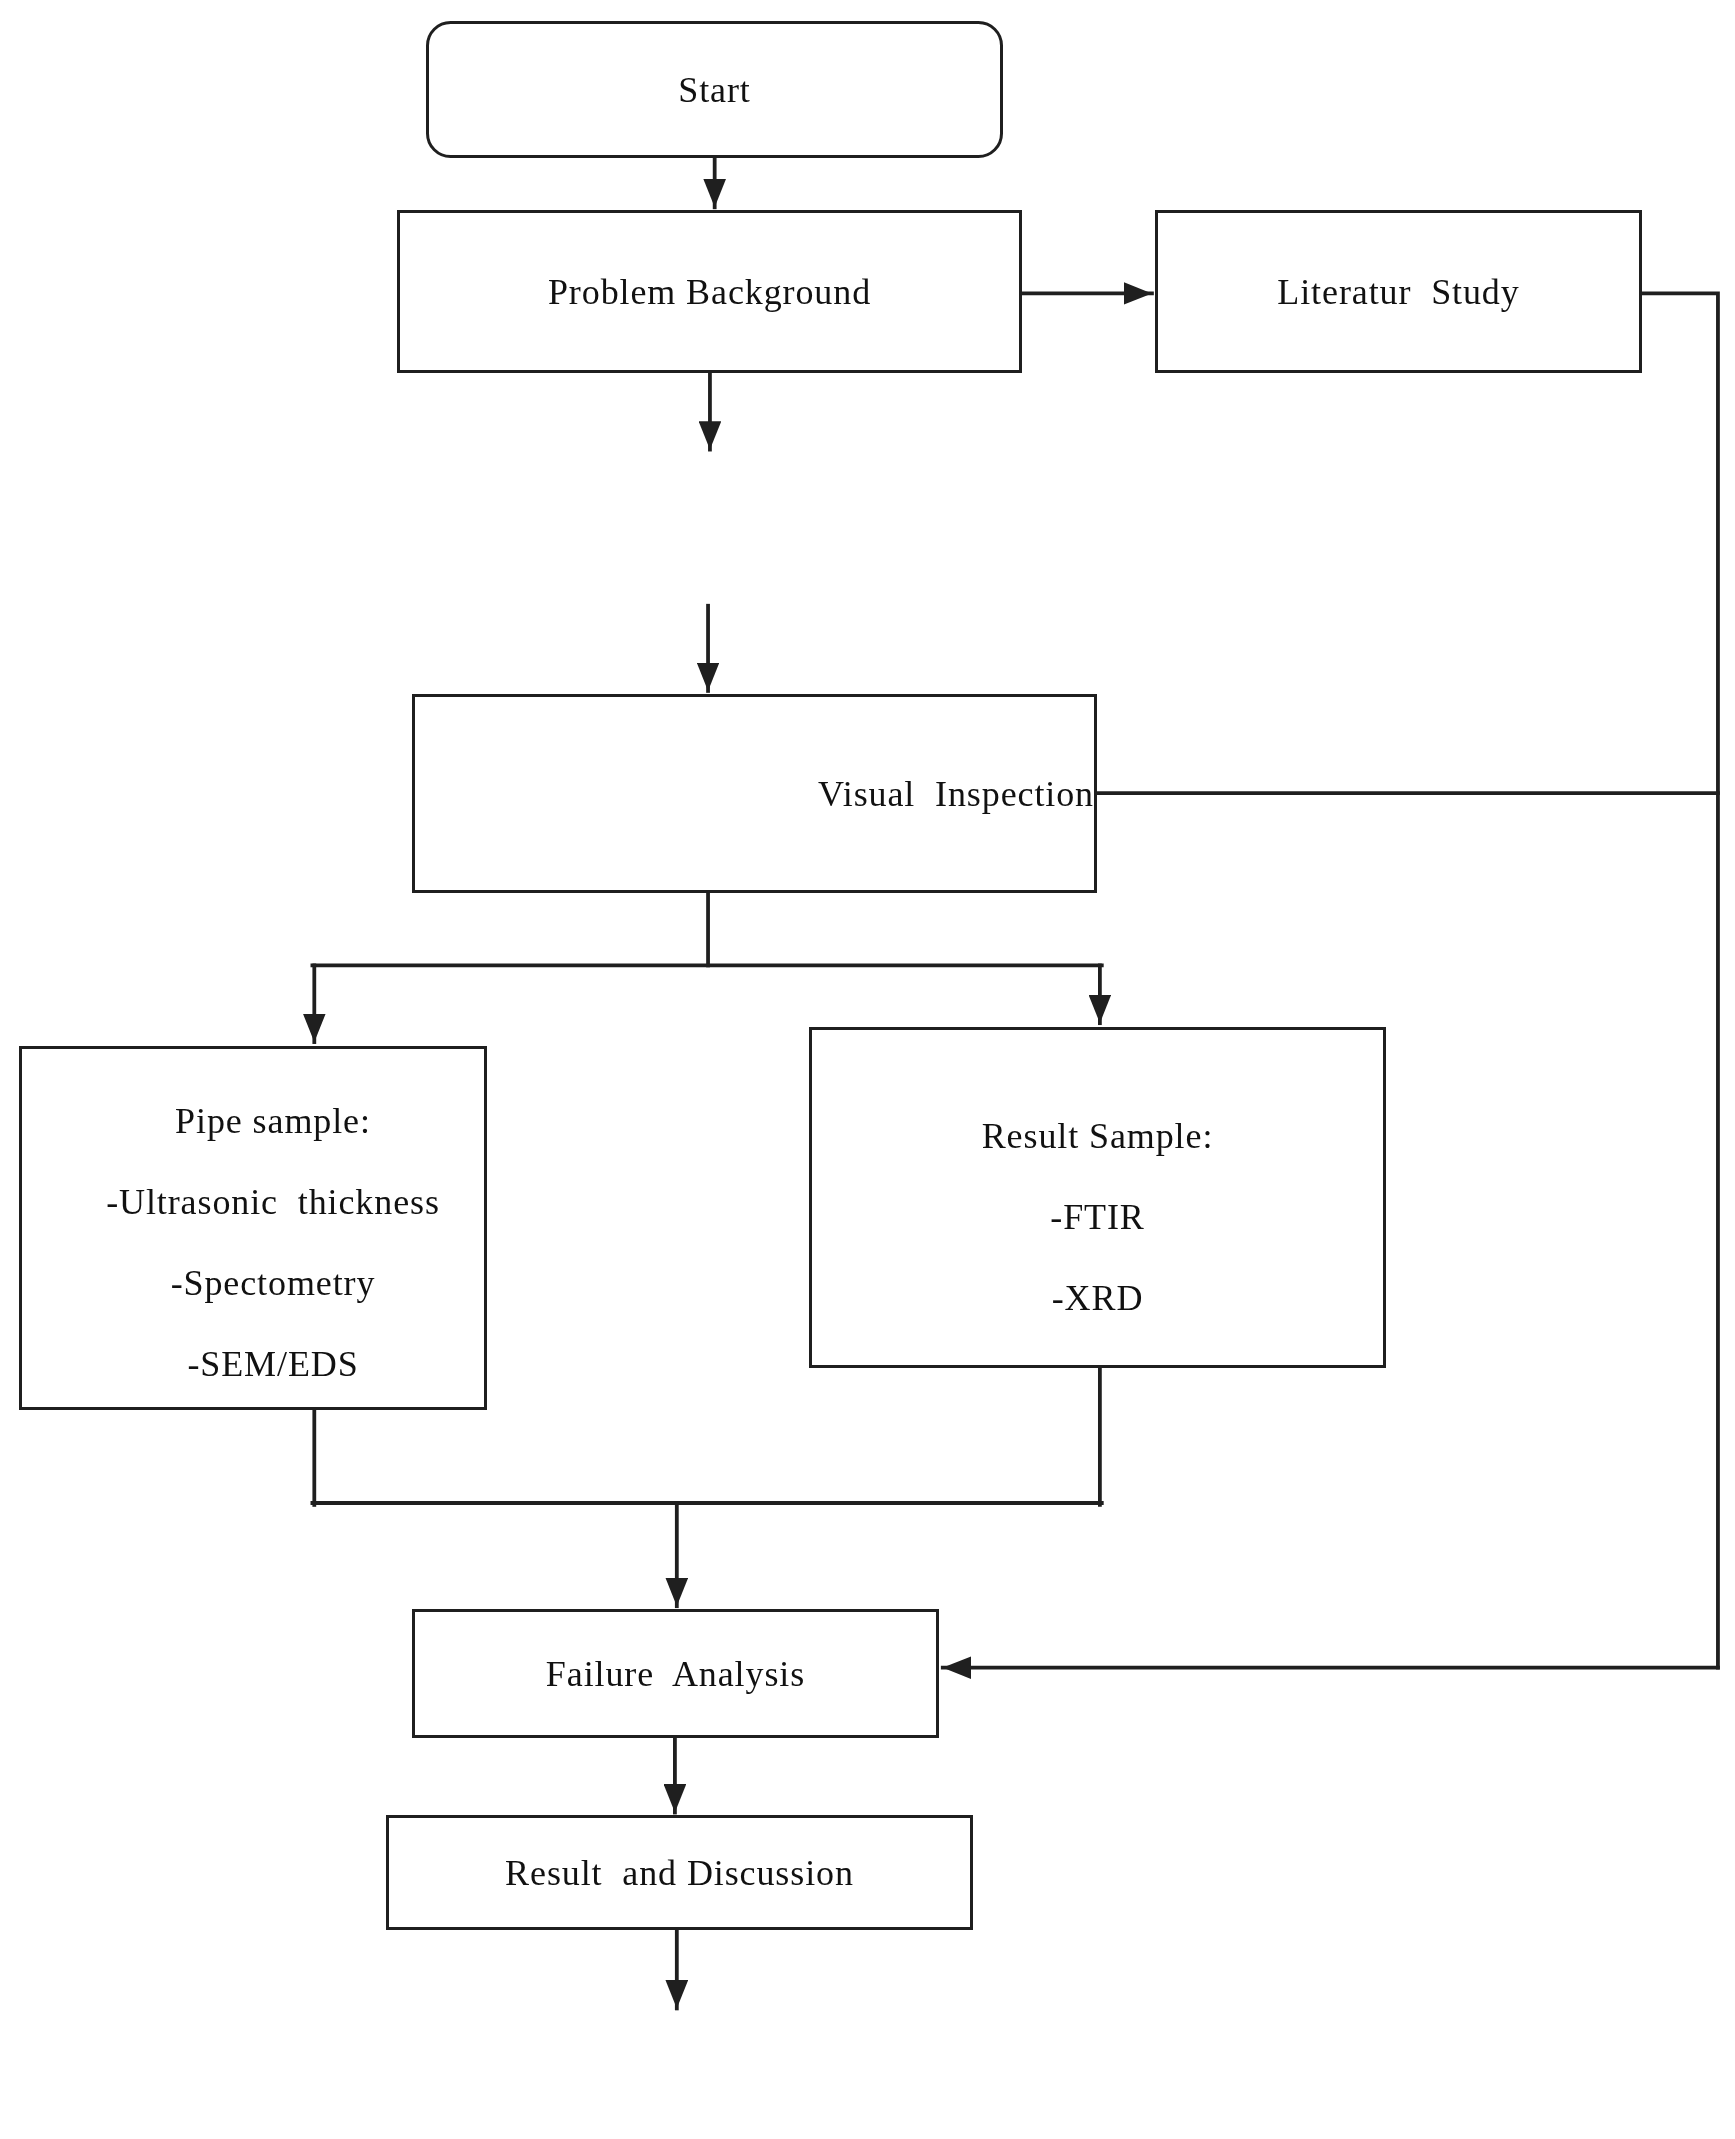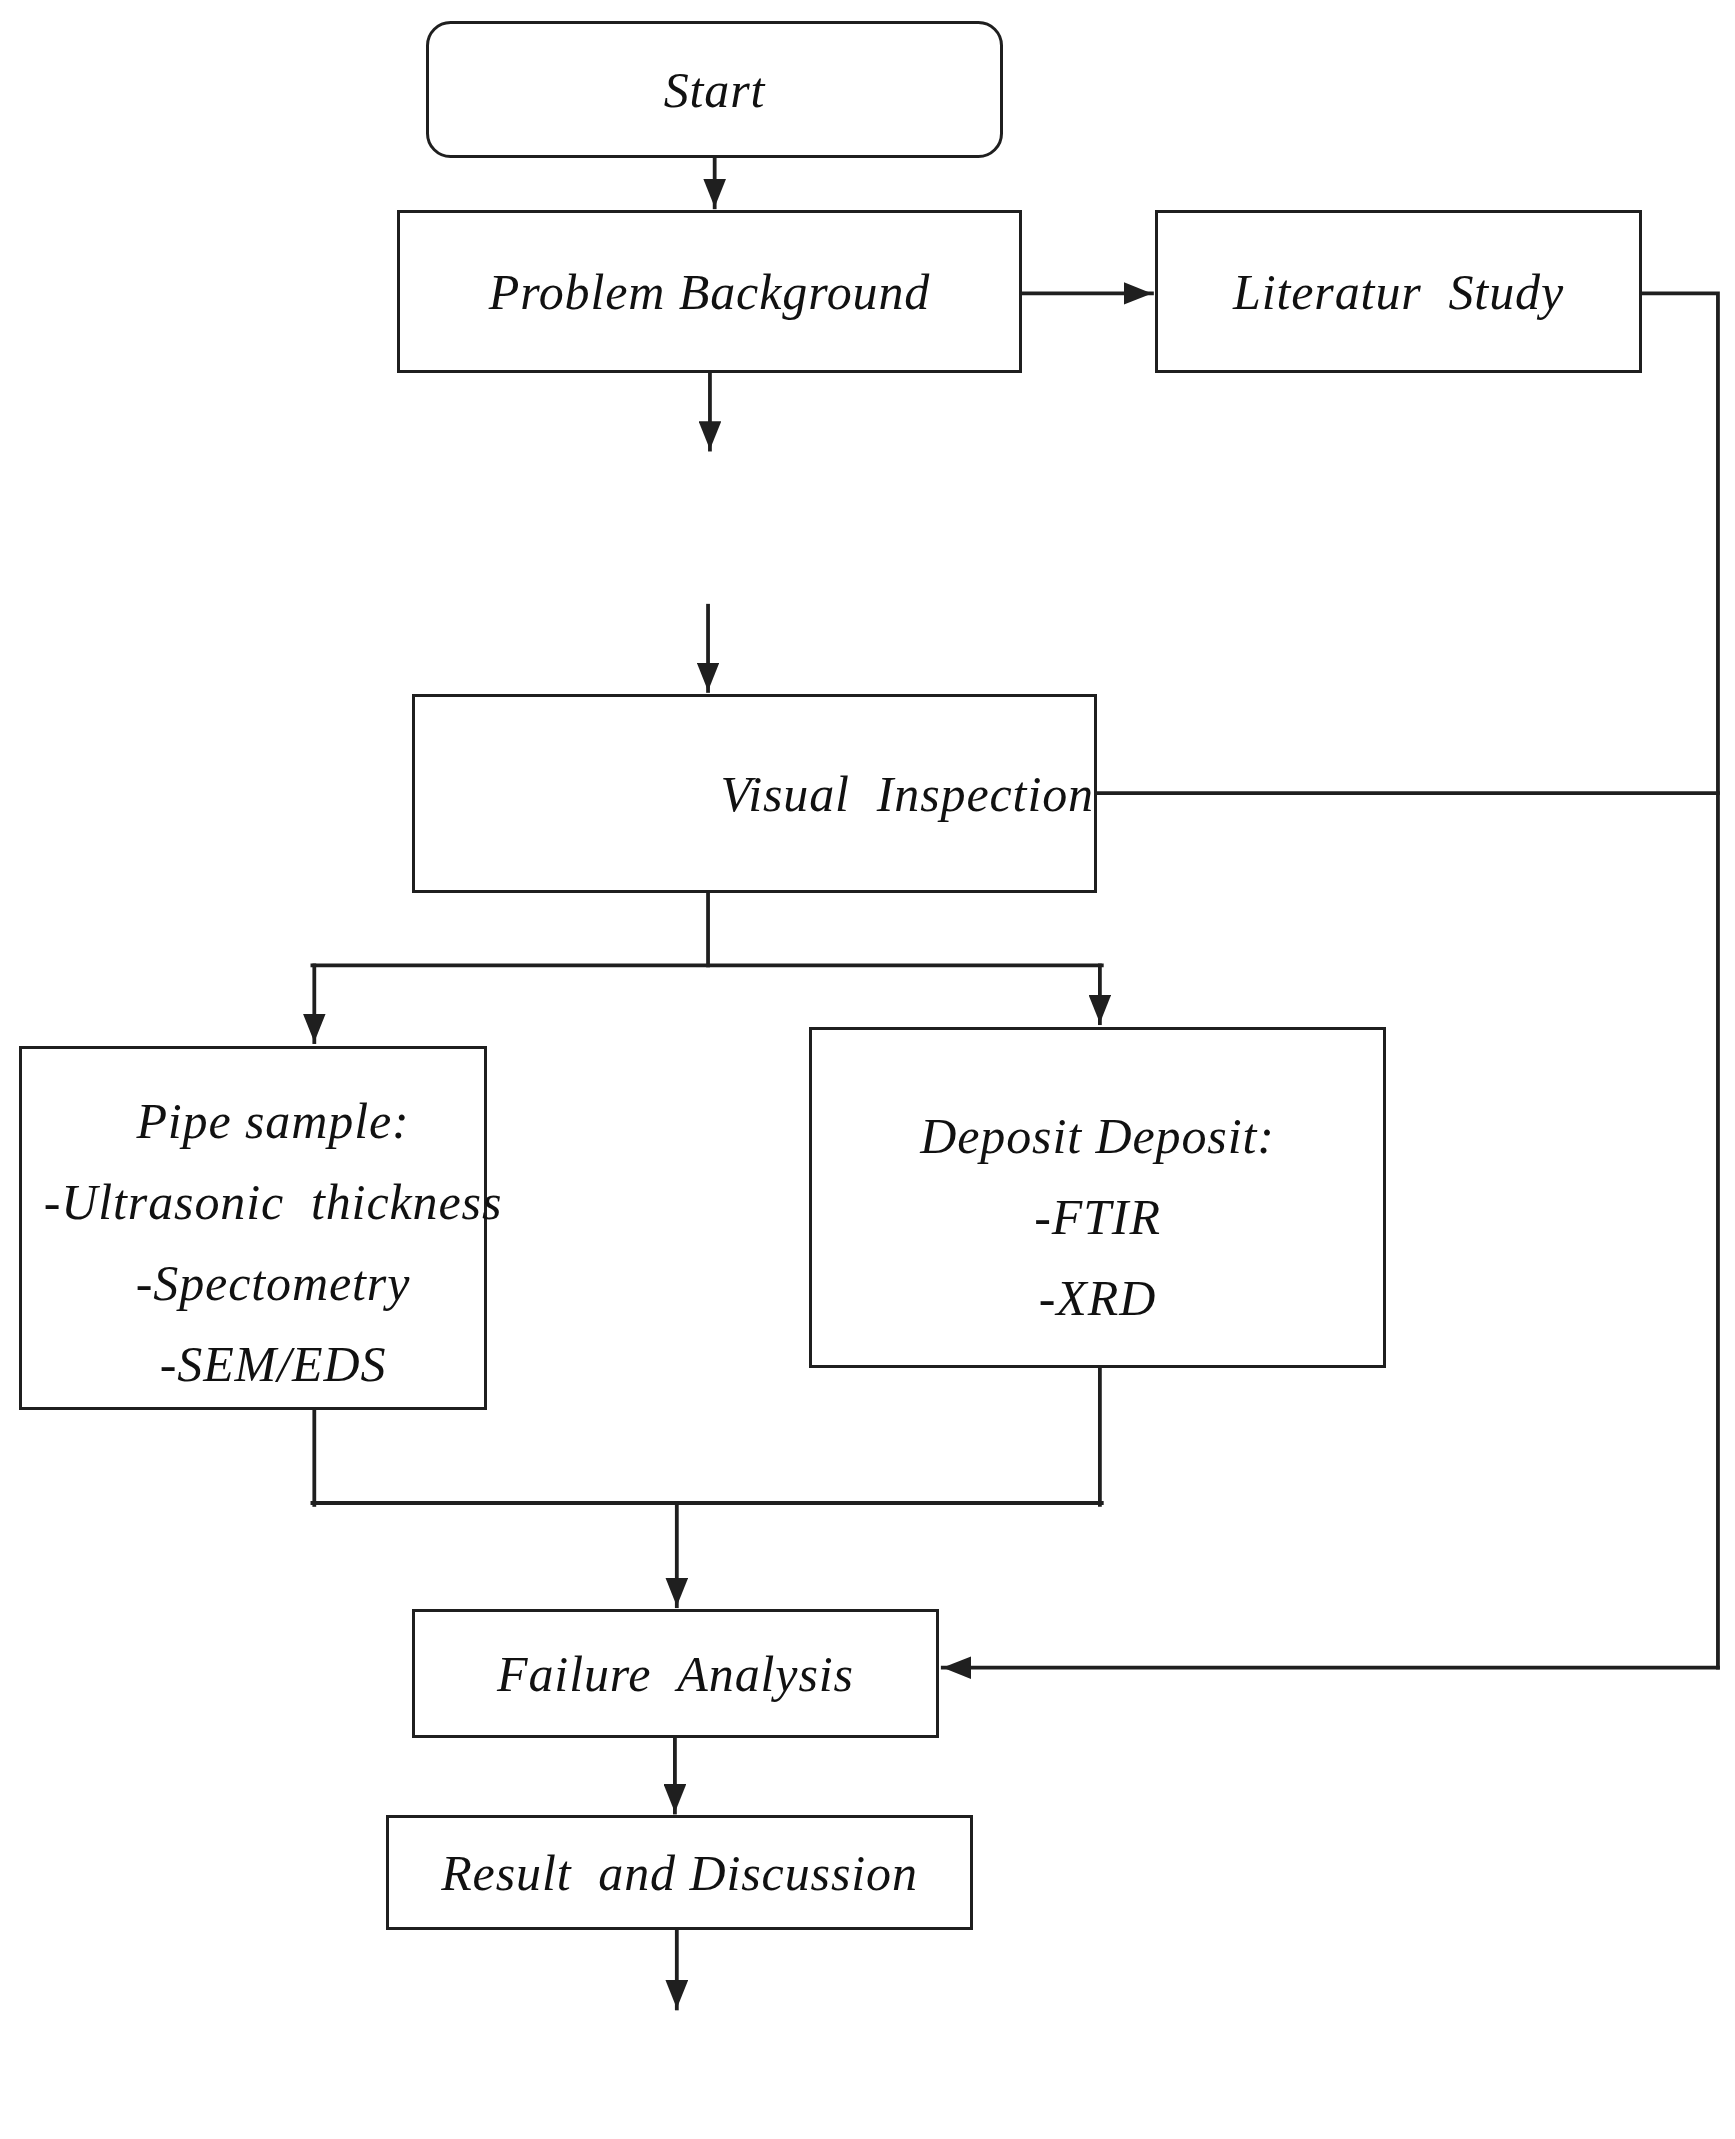--- a/index.html
+++ b/index.html
@@ -33,24 +33,23 @@
   }
   .arrowhead{ fill:var(--line); stroke:none; }
   .node{
     position:absolute;
     background:var(--box-fill);
     border:3.8px solid var(--line);
     display:flex;
     align-items:center;
     justify-content:center;
     text-align:center;
-    font-size:50px;
+    font-size:36px;
     letter-spacing:0.9px;
     color:var(--text);
-    font-style:italic;
   }
   .node .label{ white-space:pre; }
   .rounded{ border-radius:24.6px; }
   .rounded-sm{ border-radius:21px; }
   .multiline{
     flex-direction:column;
     justify-content:flex-start;
     align-items:center;
   }
   .multiline .line{
@@ -111,21 +110,21 @@
   </div>
 
   <div class="node multiline" style="left:19px; top:1046px; width:468px; height:364px; padding-top:32px;padding-left:40px;">
     <div class="line">Pipe sample:</div>
     <div class="line">-Ultrasonic  thickness</div>
     <div class="line">-Spectometry</div>
     <div class="line">-SEM/EDS</div>
   </div>
 
   <div class="node multiline" style="left:809px; top:1027px; width:577px; height:341px; padding-top:66px;">
-    <div class="line">Deposit Deposit:</div>
+    <div class="line">Result Sample:</div>
     <div class="line">-FTIR</div>
     <div class="line">-XRD</div>
   </div>
 
   <div class="node" style="left:412px; top:1609px; width:527px; height:129px;">
     <span class="label">Failure  Analysis</span>
   </div>
 
   <div class="node" style="left:386px; top:1815px; width:587px; height:115px;">
     <span class="label">Result  and Discussion</span>

